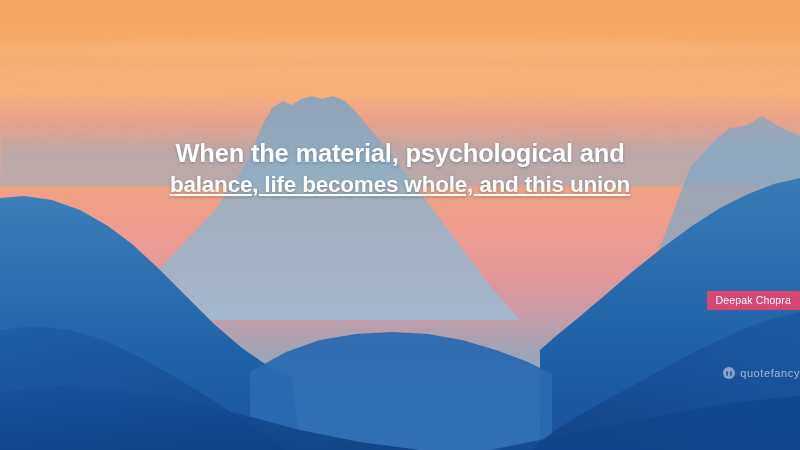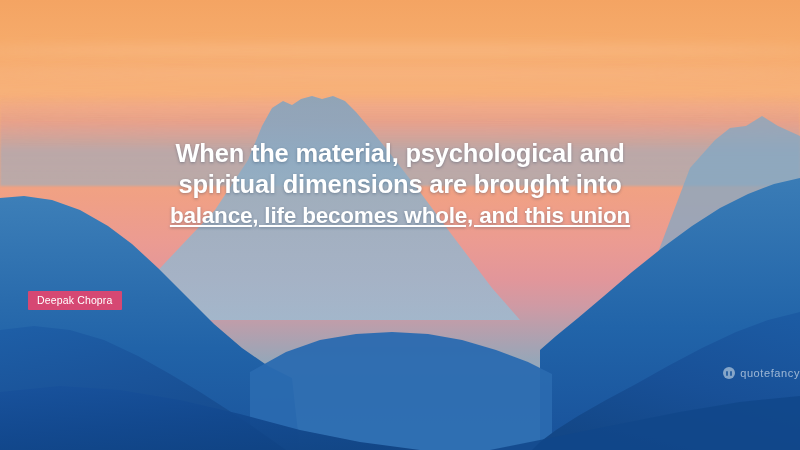--- a/index.html
+++ b/index.html
@@ -89,21 +89,21 @@
     white-space: nowrap;
   }
   .qline.big   { font-size: 25.5px; line-height: 31px; }
   .qline.small { font-size: 22.5px; line-height: 31px; text-decoration: underline; }
 
   
   .author-wrap {
     position: absolute;
     left: 0; right: 0;
     top: 290px;
-    text-align: left;
+    text-align: right;
     z-index: 30;
     padding-left: 28px;
   }
   .author-badge {
     display: inline-block;
     background: #d64873;
     color: #ffffff;
     font-size: 10.5px;
     font-weight: 400;
     letter-spacing: 0.15px;
@@ -243,21 +243,20 @@
         <stop offset="100%" stop-color="#0f4282"></stop>
       </linearGradient>
     </defs>
     <path d="M0,392 L60,386 L120,390 L180,400 L240,414 L300,430 L360,442 L420,450
              L0,450 Z" fill="url(#gFore)" opacity="0.9"></path>
     <path d="M800,396 L740,402 L680,412 L620,424 L560,436 L510,446 L490,450 L800,450 Z" fill="#11468a" opacity="0.85"></path>
   </svg>
 
   <div class="quote-block">
     <div class="qline big">When the material, psychological and</div>
-    <div class="qline big">spiritual dimensions are brought into</div>
     <div class="qline small">balance, life becomes whole, and this union</div>
   </div>
 
   <div class="author-wrap">
     <span class="author-badge">Deepak Chopra</span>
   </div>
 
   <div class="watermark">
     <span class="wm-inner">
       <span class="wm-logo"></span>

